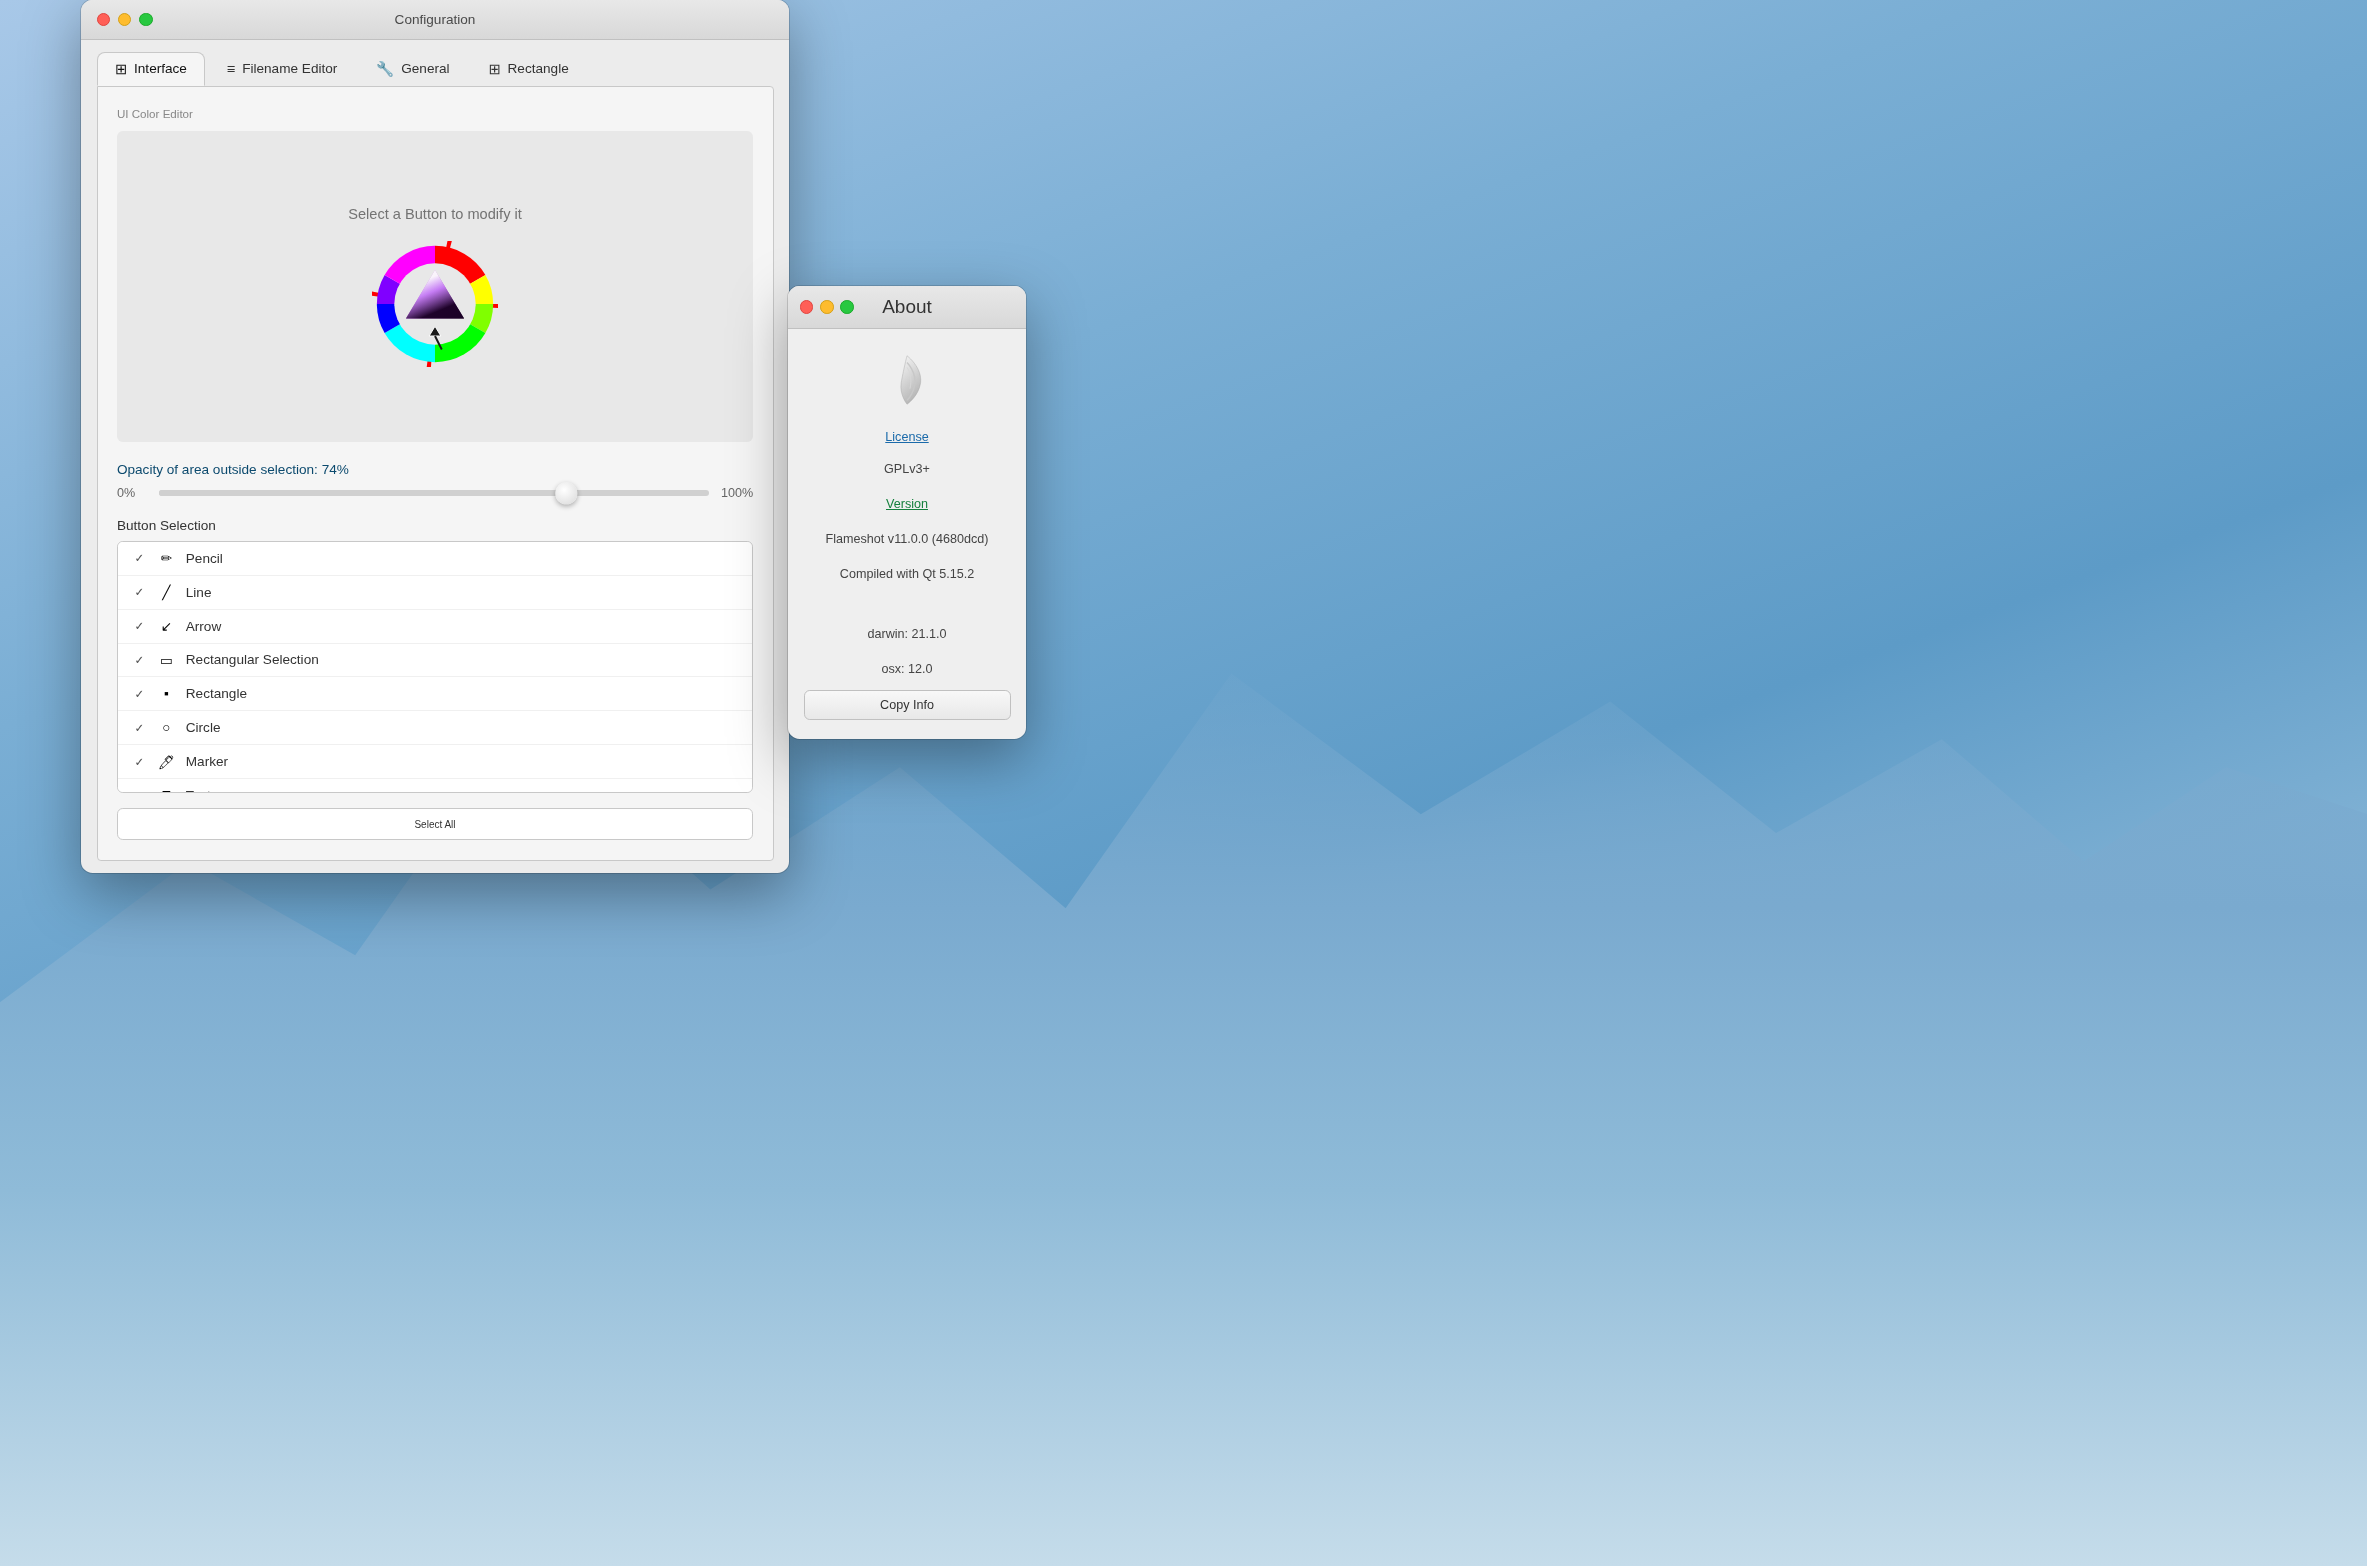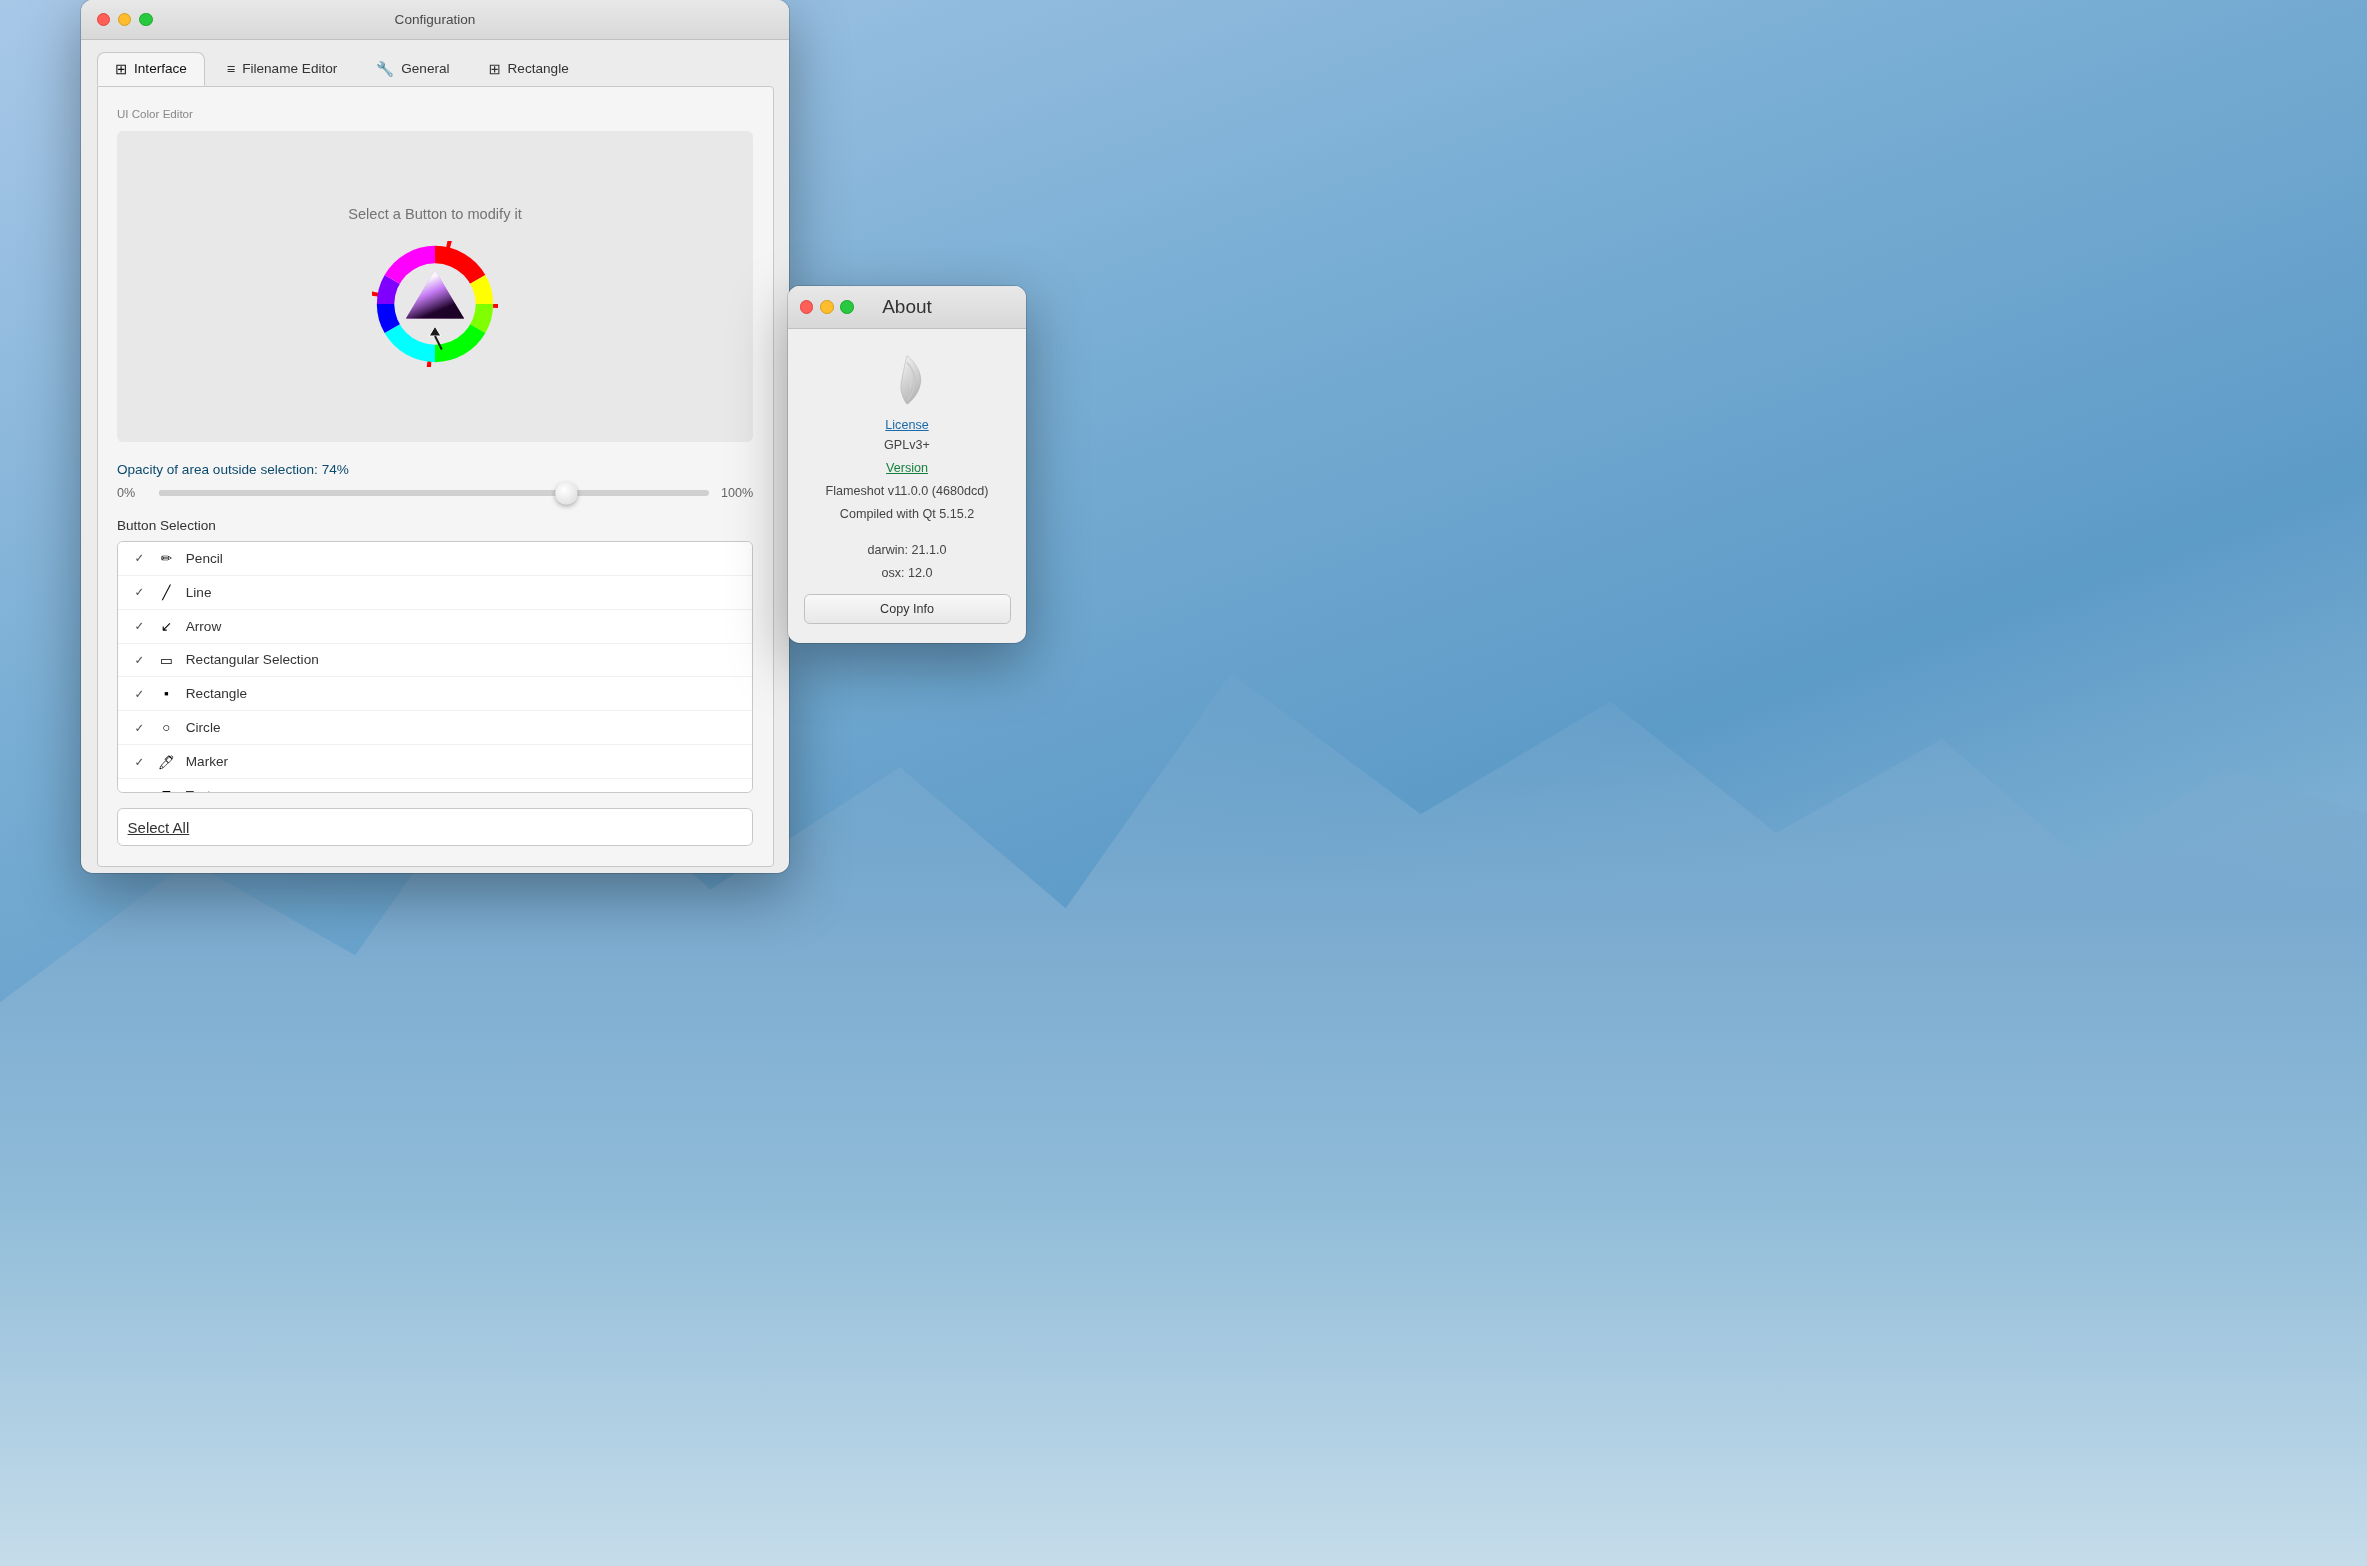--- a/index.html
+++ b/index.html
@@ -320,25 +320,24 @@
       font-size: 13.6px;
       color: #333;
     }
 
     .select-all-btn {
       width: 100%;
       padding: 9.7px;
       background: white;
       border: 1px solid #c8c8c8;
       border-radius: 5.8px;
-      font-size: 15px;
+      font-size: 10px;
       color: #333;
       cursor: pointer;
-      text-align: left;
-      text-decoration: underline;
+      text-align: center;
     }
 
     
     .about-window {
       position: absolute;
       top: 286px;
       left: 788px;
       width: 238px;
       background: #efefef;
       border-radius: 11.6px;
@@ -368,21 +367,21 @@
       left: 11.6px;
       display: flex;
       gap: 6.8px;
     }
 
     .about-content {
       display: flex;
       flex-direction: column;
       align-items: center;
       padding: 19.4px 15.5px 0;
-      gap: 4px;
+      gap: 16px;
     }
 
     
     .flameshot-logo {
       width: 62px;
       height: 62px;
       margin-bottom: 3.9px;
     }
 
     .about-link {

